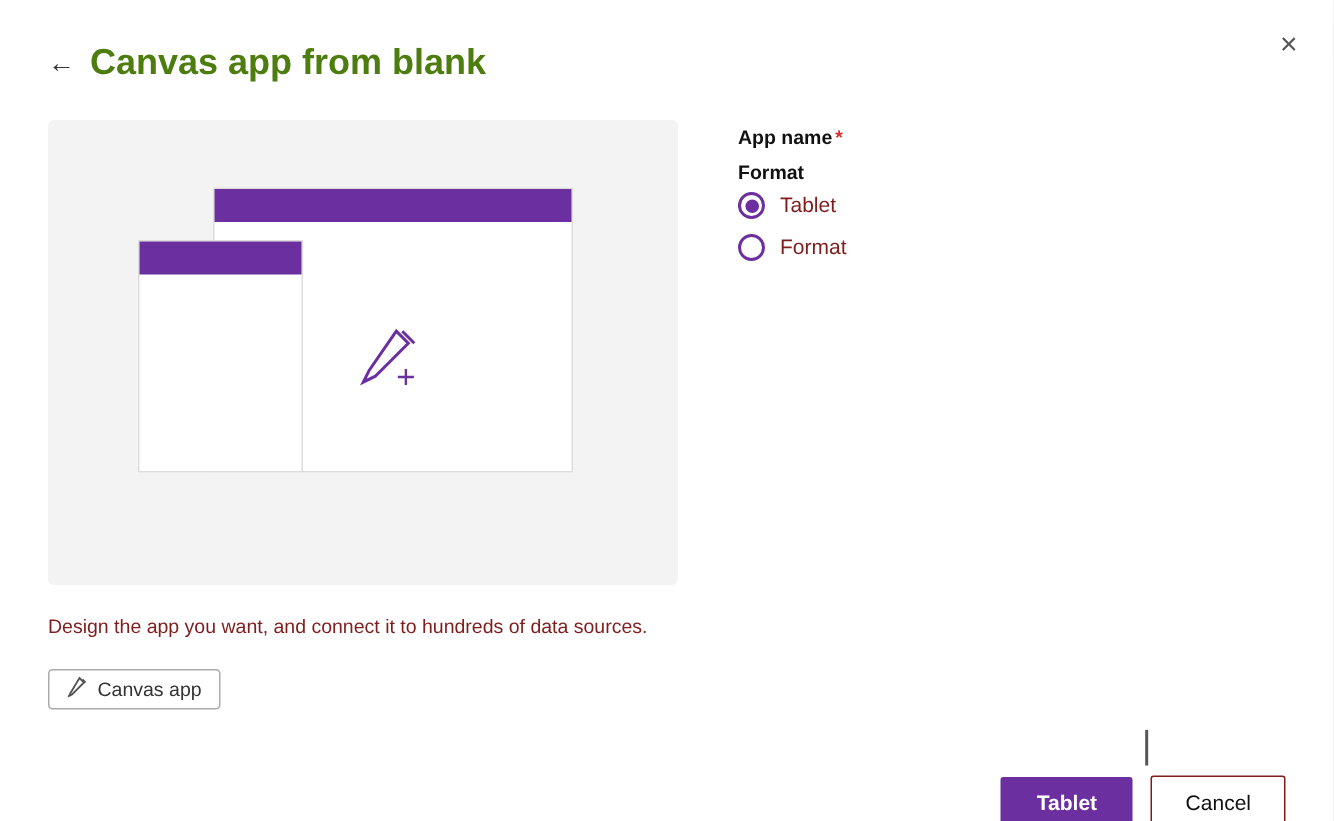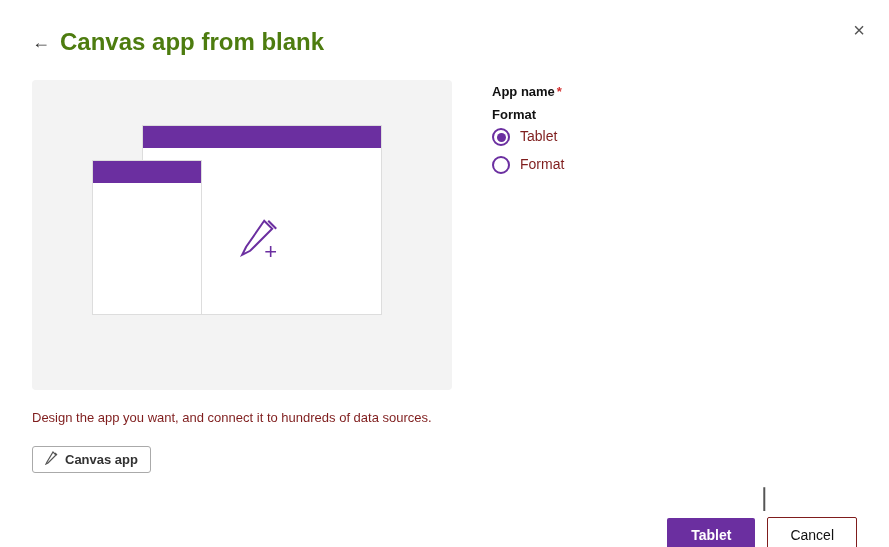--- a/index.html
+++ b/index.html
@@ -118,21 +118,20 @@
       display: inline-flex;
       align-items: center;
       gap: 6px;
       border: 1px solid #aaa;
       border-radius: 3px;
       padding: 4px 12px;
       font-size: 13px;
       color: #333;
       cursor: pointer;
       width: fit-content;
-      font-weight: bold;
     }
     .canvas-tag-icon {
       color: #555;
       font-size: 14px;
     }
     
     .right-panel {
       flex: 1;
       display: flex;
       flex-direction: column;

